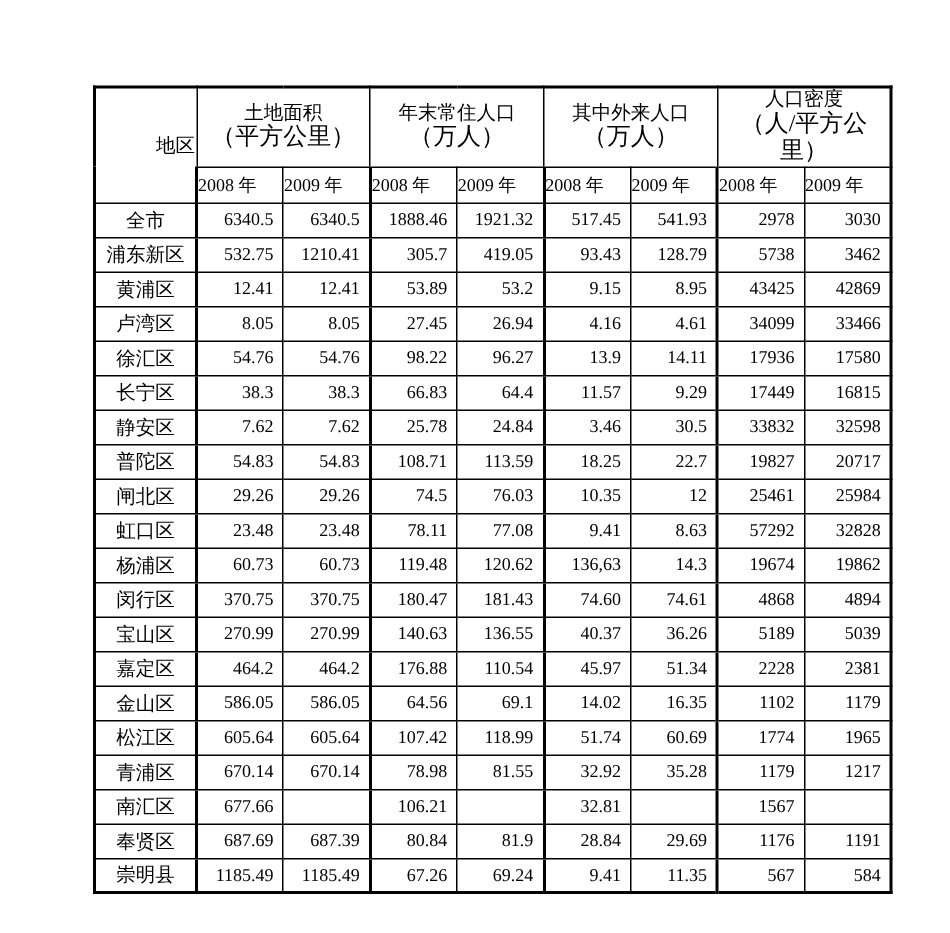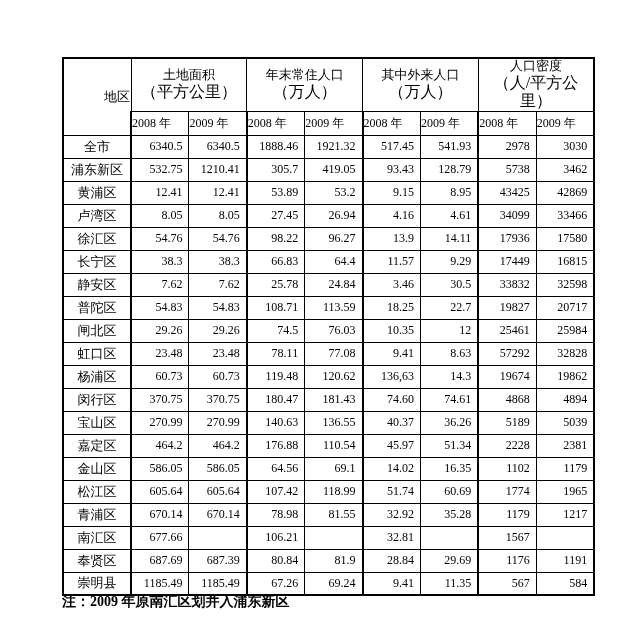--- a/index.html
+++ b/index.html
@@ -333,14 +333,13 @@
           <td class="num grp">67.26</td>
           <td class="num">69.24</td>
           <td class="num grp">9.41</td>
           <td class="num">11.35</td>
           <td class="num grp">567</td>
           <td class="num">584</td>
         </tr>
       </tbody>
   </table>
 
-  <div class="note">注：2009 年原南汇区划并入浦东新区</div>
 </div>
 
 </body></html>

